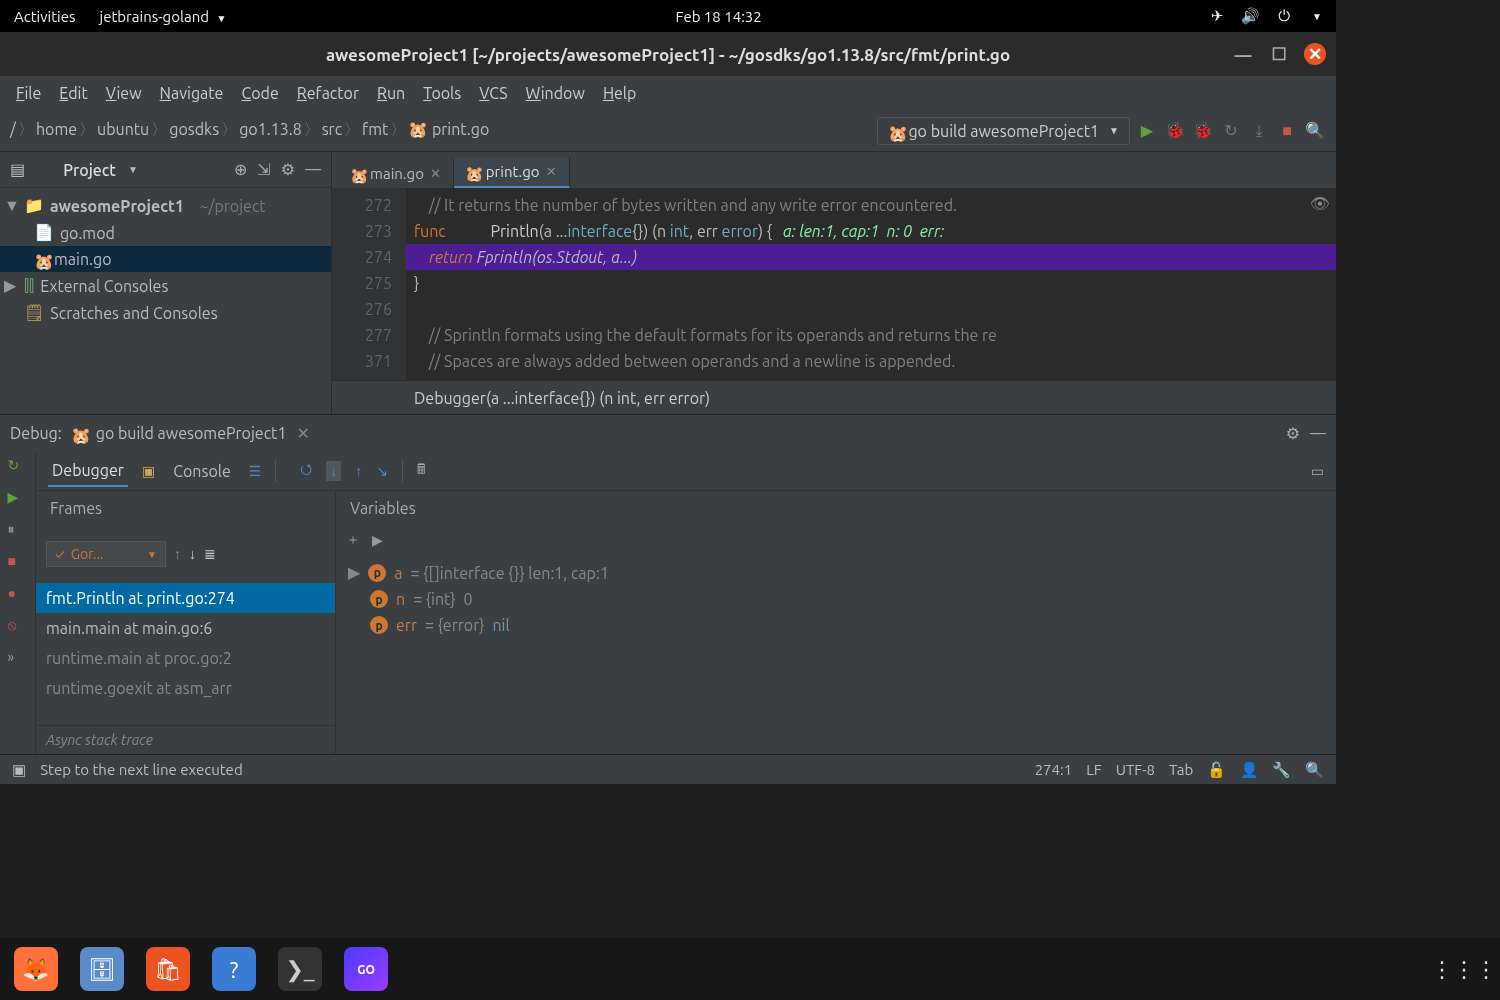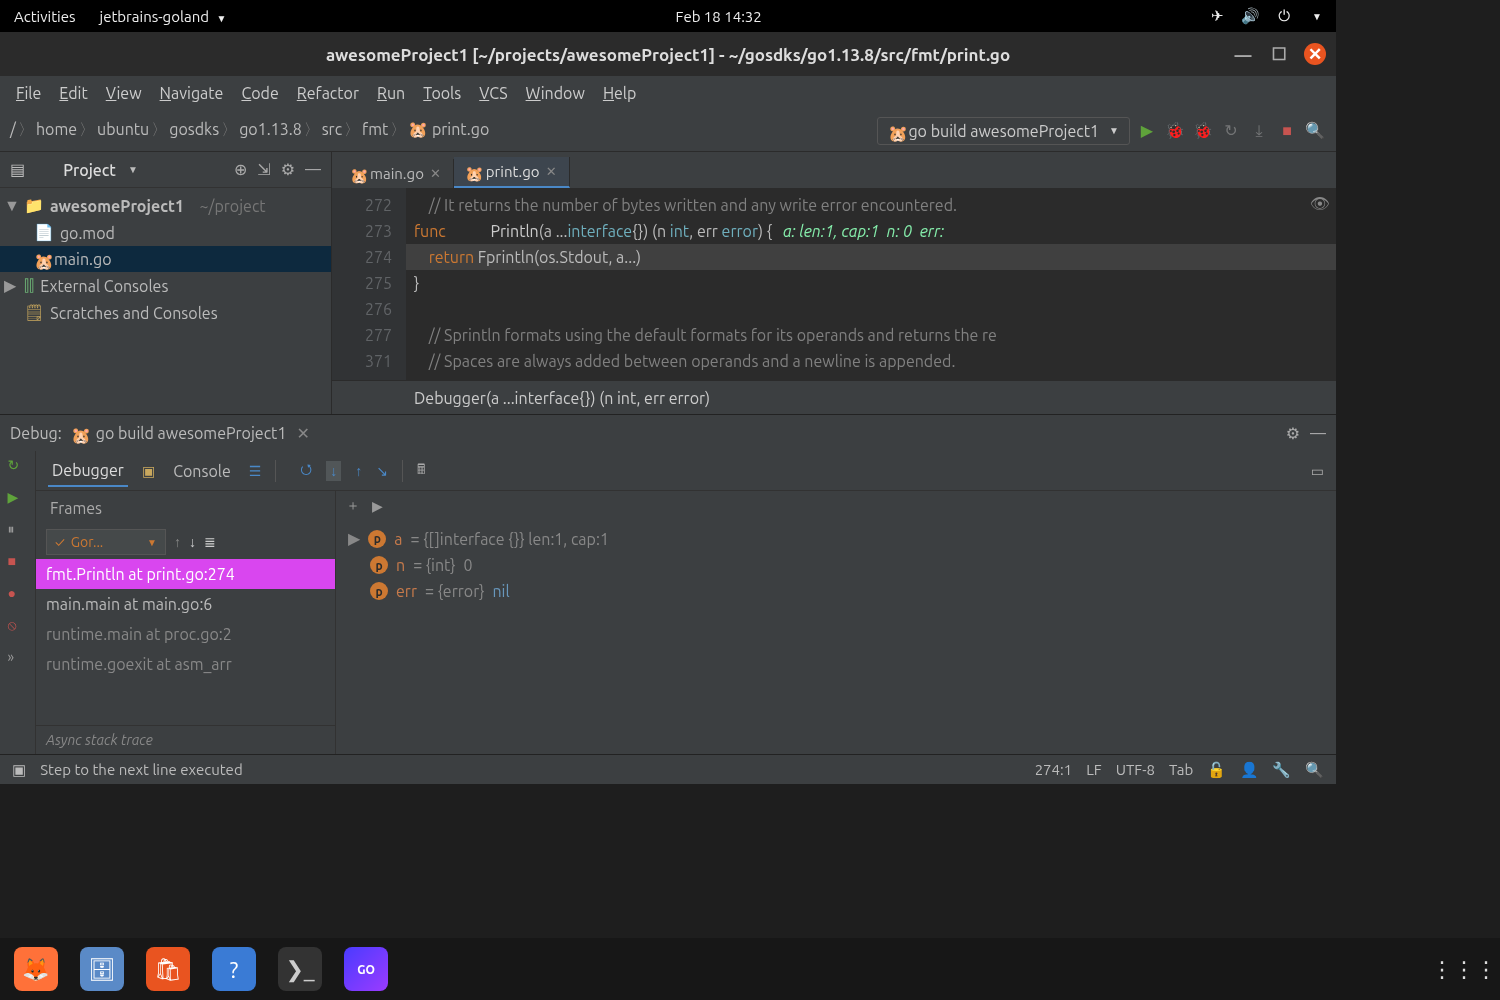--- a/index.html
+++ b/index.html
@@ -53,21 +53,21 @@
 .tabs { height: 36px; display: flex; align-items: flex-end; background: #3c3f41; padding-left: 6px; gap: 0; }
 .tab { padding: 6px 12px; display: flex; align-items: center; gap: 6px; font-size: 15px; color: #bbb; border-right: 1px solid #2b2b2b; cursor: pointer; }
 .tab.active { background: #4b6eaf20; border-bottom: 2px solid #4a88c7; color: #ddd; }
 .tab .x { color: #888; font-size: 13px; }
 .go-ic { width: 14px; height: 14px; color: #4fc3f7; }
 
 .code-scroll { flex: 1; display: flex; font-family: "JetBrains Mono","Consolas",monospace; font-size: 16px; overflow: hidden; position: relative; }
 .gutter { width: 74px; text-align: right; padding: 4px 14px 4px 0; color: #606366; background: #313335; line-height: 26px; }
 .code { flex: 1; padding: 4px 0; line-height: 26px; white-space: pre; overflow: hidden; }
 .code-line { padding-left: 8px; height: 26px; position: relative; }
-.code-line.hl { background: #404040; }
+.code-line.hl { background: #4c1d95; font-style: italic; }
 .k-comment { color: #808080; }
 .k-key { color: #cc7832; }
 .k-func { color: #ccc; margin-left: 41px; }
 .k-type { color: #6fafbd; }
 .k-hint { color: #86efac; font-style: italic; }
 .breadcrumb-bar { height: 34px; background: #3c3f41; border-top: 1px solid #2b2b2b; display: flex; align-items: center; padding-left: 82px; font-size: 16px; color: #ccc; }
 
 
 .debug-panel { height: 340px; background: #3c3f41; display: flex; flex-direction: column; border-top: 1px solid #222; }
 .debug-title { height: 36px; display: flex; align-items: center; padding: 0 10px; gap: 10px; font-size: 16px; }
@@ -77,27 +77,27 @@
 .debug-side { width: 36px; background: #3c3f41; display: flex; flex-direction: column; align-items: center; gap: 12px; padding-top: 6px; border-right: 1px solid #323232; }
 .dbg-side-ic { width: 20px; height: 20px; color: #999; cursor: pointer; }
 .debug-main { flex: 1; display: flex; flex-direction: column; }
 .debug-tabs { height: 40px; display: flex; align-items: center; gap: 14px; padding: 0 12px; border-bottom: 1px solid #323232; }
 .dbg-tab { padding: 6px 4px; cursor: pointer; font-size: 16px; color: #bbb; }
 .dbg-tab.active { border-bottom: 2px solid #4a88c7; color: #ddd; }
 .dbg-toolbar { display: flex; gap: 14px; margin-left: 10px; align-items: center; }
 .dbg-tool-ic { color: #4a88c7; cursor: pointer; }
 .dbg-sep { width: 1px; height: 22px; background: #555; }
 .debug-cols { flex: 1; display: flex; }
-.frames-col { width: 300px; border-right: 1px solid #323232; display: flex; flex-direction: column; }
+.frames-col { width: 300px; border-right: 1px solid #323232; display: flex; flex-direction: column; gap: 12px; }
 .col-head { padding: 8px 14px; font-size: 16px; color: #aaa; }
 .frame-controls { display: flex; gap: 8px; align-items: center; padding: 4px 10px; }
 .frame-select { border: 1px solid #555; padding: 4px 8px; background: #45494a; color: #cc7832; display: flex; align-items: center; gap: 6px; cursor: pointer; width: 120px; }
 .frame-list { flex: 1; overflow: hidden; }
 .frame-row { padding: 6px 10px; font-size: 16px; cursor: pointer; white-space: nowrap; overflow: hidden; text-overflow: ellipsis; }
-.frame-row.sel { background: #d946ef; color: #fff; }
+.frame-row.sel { background: #0369a1; color: #fff; }
 .frame-row.muted { color: #888; }
 .async-row { padding: 6px 10px; color: #888; font-style: italic; border-top: 1px solid #323232; }
 .vars-col { flex: 1; display: flex; flex-direction: column; }
 .vars-toolbar { display: flex; gap: 12px; padding: 6px 10px; align-items: center; color: #999; }
 .var-list { flex: 1; padding: 4px 8px; font-size: 16px; }
 .var-row { padding: 4px 4px; display: flex; align-items: center; gap: 8px; }
 .p-badge { background: #cc7832; color: #2b2b2b; border-radius: 50%; width: 18px; height: 18px; display: inline-flex; align-items: center; justify-content: center; font-size: 12px; font-weight: bold; }
 .v-name { color: #c77a4b; }
 .v-type { color: #888; }
 .v-val { color: #888; }
@@ -285,20 +285,23 @@
           </div>
           <div class="frame-list" id="frame-list">
               <div class="frame-row sel">fmt.Println at print.go:274</div>
               <div class="frame-row">main.main at main.go:6</div>
               <div class="frame-row muted">runtime.main at proc.go:2</div>
               <div class="frame-row muted">runtime.goexit at asm_arr</div>
             </div>
           <div class="async-row">Async stack trace</div>
         </div>
         <div class="vars-col">
+          <div style="display:flex;align-items:center">
+            <div class="col-head">Variables</div>
+          </div>
           <div class="vars-toolbar">
             <span>＋</span>
             <span>▶</span>
           </div>
           <div class="var-list" id="var-list">
               <div class="var-row">
                 <span style="color:#888">▶</span>
                 <span class="p-badge">p</span>
                 <span class="v-name">a</span>
                 <span class="v-type"> = {[]interface {}} len:1, cap:1</span>

